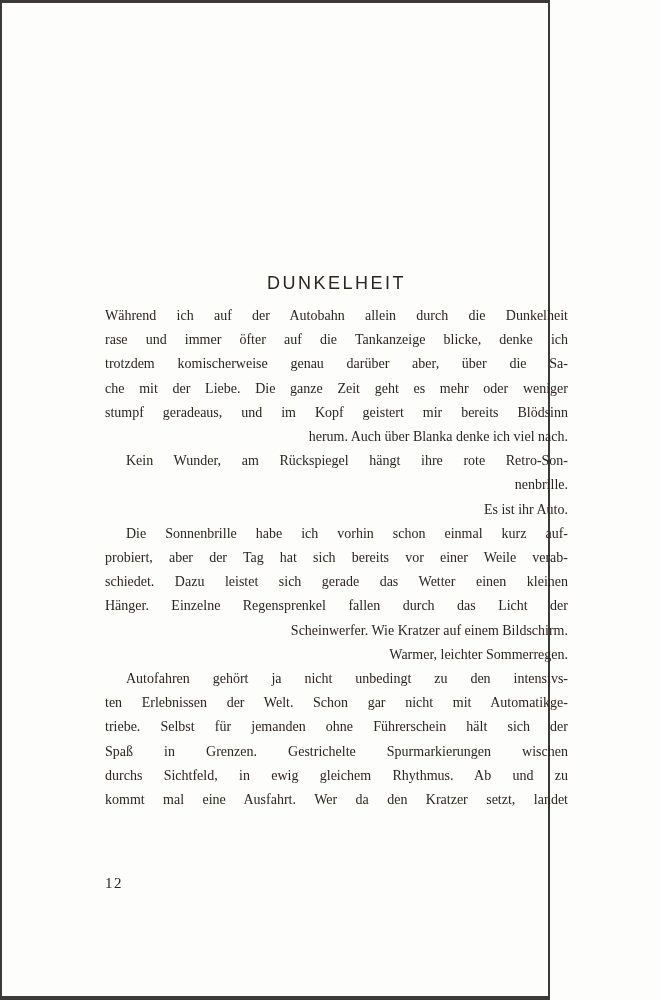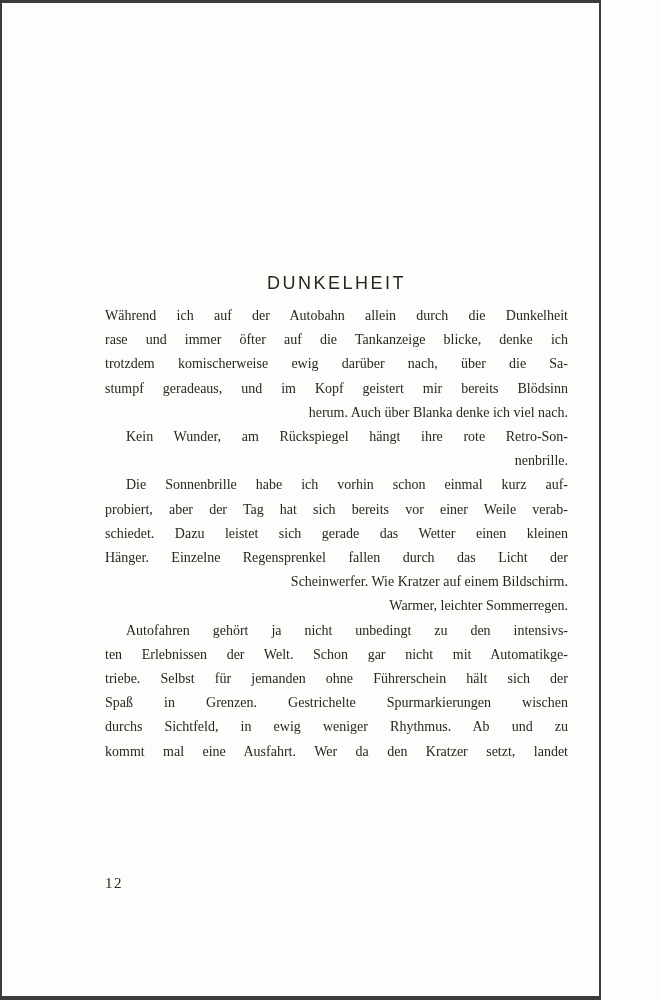--- a/index.html
+++ b/index.html
@@ -10,21 +10,21 @@
   * { box-sizing: border-box; }
   html, body { margin: 0; padding: 0; }
   body {
     width: 661px;
     height: 1000px;
     background: var(--paper);
     overflow: hidden;
   }
   .book-page {
     position: relative;
-    width: 601px;
+    width: 550px;
     height: 1000px;
     background: var(--paper);
     font-family: "Liberation Serif", serif;
     color: var(--ink);
   }
   .page-frame {
     position: absolute;
     inset: 0;
     border-style: solid;
     border-color: var(--frame);
@@ -78,33 +78,35 @@
 <body>
 
 <div class="book-page">
   <div class="page-frame"></div>
 
   <h1 class="chapter-title">DUNKELHEIT</h1>
 
   <div class="body-text">
       <div class="line just">Während ich auf der Autobahn allein durch die Dunkelheit</div>
       <div class="line just">rase und immer öfter auf die Tankanzeige blicke, denke ich</div>
-      <div class="line just">trotzdem komischerweise ewig darüber nach, über die Sa-</div>
+      <div class="line just">trotzdem komischerweise genau darüber aber, über die Sa-</div>
+      <div class="line just">che mit der Liebe. Die ganze Zeit geht es mehr oder weniger</div>
       <div class="line just">stumpf geradeaus, und im Kopf geistert mir bereits Blödsinn</div>
       <div class="line">herum. Auch über Blanka denke ich viel nach.</div>
       <div class="line indent just">Kein Wunder, am Rückspiegel hängt ihre rote Retro-Son-</div>
       <div class="line">nenbrille.</div>
+      <div class="line indent">Es ist ihr Auto.</div>
       <div class="line indent just">Die Sonnenbrille habe ich vorhin schon einmal kurz auf-</div>
       <div class="line just">probiert, aber der Tag hat sich bereits vor einer Weile verab-</div>
       <div class="line just">schiedet. Dazu leistet sich gerade das Wetter einen kleinen</div>
       <div class="line just">Hänger. Einzelne Regensprenkel fallen durch das Licht der</div>
       <div class="line">Scheinwerfer. Wie Kratzer auf einem Bildschirm.</div>
       <div class="line indent">Warmer, leichter Sommerregen.</div>
       <div class="line indent just">Autofahren gehört ja nicht unbedingt zu den intensivs-</div>
       <div class="line just">ten Erlebnissen der Welt. Schon gar nicht mit Automatikge-</div>
       <div class="line just">triebe. Selbst für jemanden ohne Führerschein hält sich der</div>
       <div class="line just">Spaß in Grenzen. Gestrichelte Spurmarkierungen wischen</div>
-      <div class="line just">durchs Sichtfeld, in ewig weniger Rhythmus. Ab und zu</div>
+      <div class="line just">durchs Sichtfeld, in ewig gleichem Rhythmus. Ab und zu</div>
       <div class="line just">kommt mal eine Ausfahrt. Wer da den Kratzer setzt, landet</div>
     </div>
 
   <div class="page-number">12</div>
 </div>
 
 </body></html>

